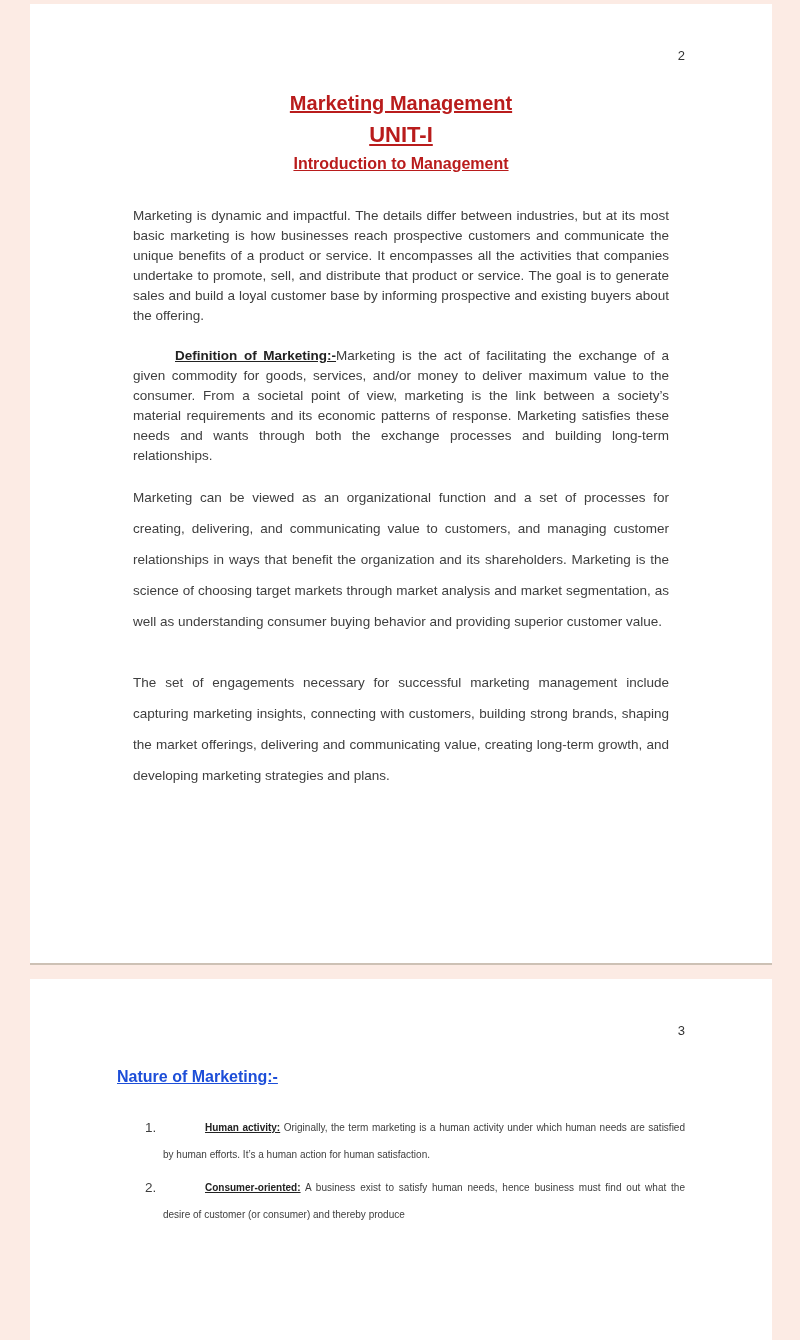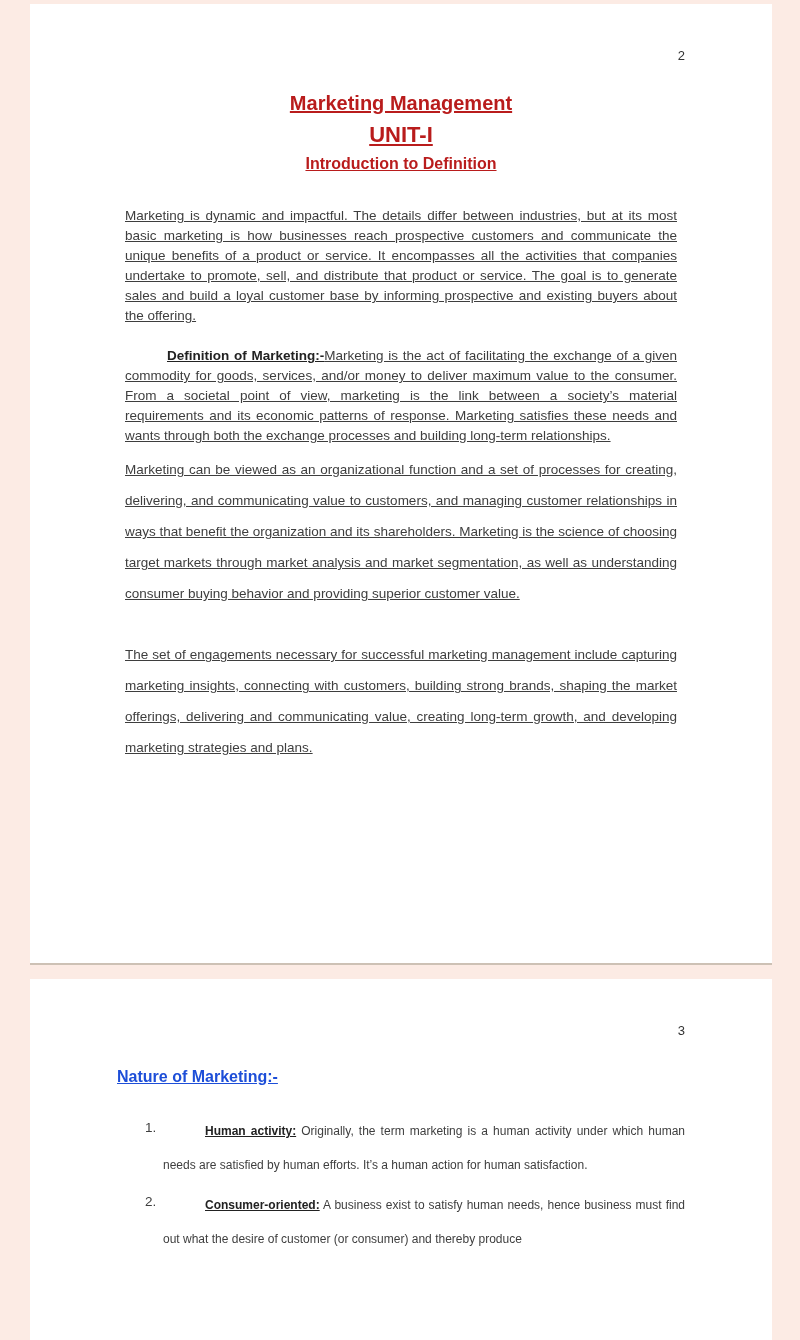--- a/index.html
+++ b/index.html
@@ -43,26 +43,25 @@
   .t1, .t2, .t3 {
     text-align: center;
     font-weight: bold;
     text-decoration: underline;
     color: #b91c1c;
   }
   .t1 { margin: 29px 0 0; font-size: 20px; }
   .t2 { margin: 7px 0 0;  font-size: 22px; }
   .t3 { margin: 7px 0 0;  font-size: 16px; }
   .body {
-    margin: 8px;
+    margin: 16px;
     font-size: 13.5px;
     line-height: 20px;
     text-align: justify;
     color: #3e3e3e;
-    text-decoration: underline;
   }
   .wide { line-height: 31px; }
   .p1 { margin-top: 33px; }
   .p2 { margin-top: 20px; }
   .p3 { margin-top: 0; }
   .p4 { margin-top: 30px; }
   .lead-term, .list-term {
     font-weight: bold;
     text-decoration: underline;
     color: #222222;
@@ -85,36 +84,36 @@
   .list-item:first-child { margin-top: 0; }
   .list-num {
     flex: none;
     width: 18px;
     font-size: 13.5px;
     line-height: 27px;
     color: #3e3e3e;
   }
   .list-text {
     flex: 1;
-    font-size: 12px;
-    line-height: 34px;
+    font-size: 10px;
+    line-height: 27px;
     text-align: justify;
     color: #3e3e3e;
   }
 </style>
 </head>
 <body>
 
 <div class="canvas">
 
   <div class="page page-first">
     <div class="page-number">2</div>
     <h1 class="t1">Marketing Management</h1>
     <h2 class="t2">UNIT-I</h2>
-    <h3 class="t3">Introduction to Definition</h3>
+    <h3 class="t3">Introduction to Management</h3>
 
     <p class="body p1">Marketing is dynamic and impactful. The details differ between industries, but at its most basic marketing is how businesses reach prospective customers and communicate the unique benefits of a product or service. It encompasses all the activities that companies undertake to promote, sell, and distribute that product or service. The goal is to generate sales and build a loyal customer base by informing prospective and existing buyers about the offering.</p>
 
     <p class="body p2"><span class="lead-term">Definition of Marketing:-</span><span>Marketing is the act of facilitating the exchange of a given commodity for goods, services, and/or money to deliver maximum value to the consumer. From a societal point of view, marketing is the link between a society’s material requirements and its economic patterns of response. Marketing satisfies these needs and wants through both the exchange processes and building long-term relationships.</span></p>
 
     <p class="body wide p3">Marketing can be viewed as an organizational function and a set of processes for creating, delivering, and communicating value to customers, and managing customer relationships in ways that benefit the organization and its shareholders. Marketing is the science of choosing target markets through market analysis and market segmentation, as well as understanding consumer buying behavior and providing superior customer value.</p>
 
     <p class="body wide p4">The set of engagements necessary for successful marketing management include capturing marketing insights, connecting with customers, building strong brands, shaping the market offerings, delivering and communicating value, creating long-term growth, and developing marketing strategies and plans.</p>
   </div>
 

